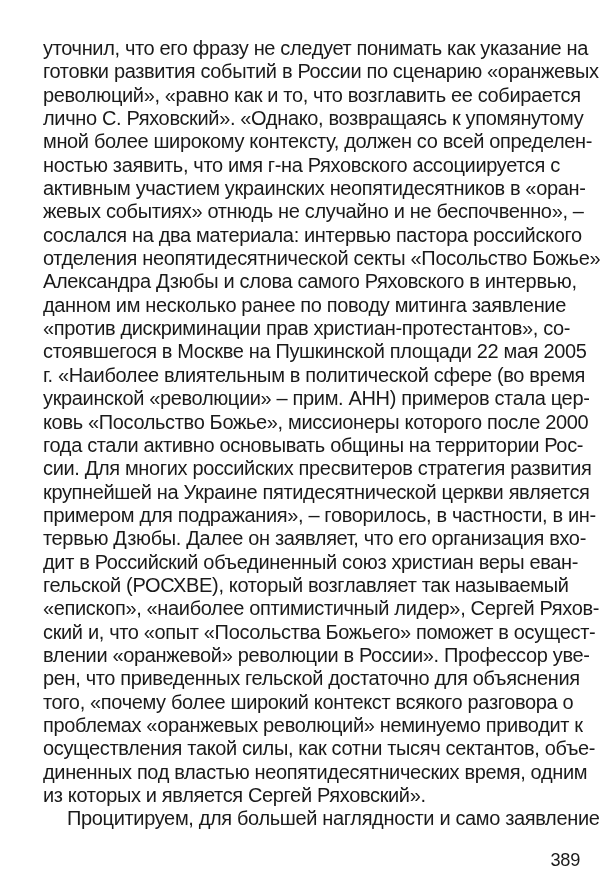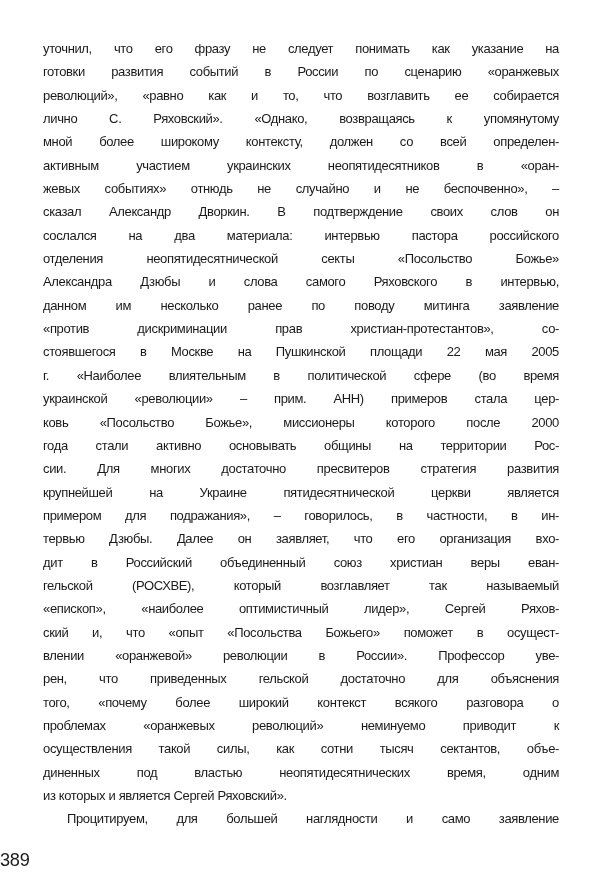--- a/index.html
+++ b/index.html
@@ -18,70 +18,70 @@
     .page {
       position: absolute;
       left: 43px;
       top: 37px;
       width: 516px;
     }
     .line {
       display: block;
       height: 23.35px;
       line-height: 23.35px;
-      font-size: 13px;
+      font-size: 20px;
       letter-spacing: -0.35px;
       word-spacing: 0px;
       text-align: justify;
       text-align-last: justify;
       white-space: nowrap;
       overflow: visible;
     }
     .line.last {
       text-align-last: left;
     }
     .line.indent {
       text-indent: 24px;
     }
     .page-number {
       position: absolute;
       left: 0;
       width: 580px;
       top: 848px;
-      text-align: left;
+      text-align: right;
       font-size: 18.2px;
       letter-spacing: -0.3px;
       line-height: 24px;
     }
   </style>
 </head>
 <body>
 
 <div class="page">
   <div id="para-container">
       <div>
         <div class="line">уточнил, что его фразу не следует понимать как указание на</div>
         <div class="line">готовки развития событий в России по сценарию «оранжевых</div>
         <div class="line">революций», «равно как и то, что возглавить ее собирается</div>
         <div class="line">лично С. Ряховский». «Однако, возвращаясь к упомянутому</div>
         <div class="line">мной более широкому контексту, должен со всей определен-</div>
+        <div class="line">ностью заявить, что имя г-на Ряховского ассоциируется с</div>
         <div class="line">активным участием украинских неопятидесятников в «оран-</div>
         <div class="line">жевых событиях» отнюдь не случайно и не беспочвенно», –</div>
-        <div class="line">сказал Александр Дворкин. В подтверждение своих слов он</div>
         <div class="line">сослался на два материала: интервью пастора российского</div>
         <div class="line">отделения неопятидесятнической секты «Посольство Божье»</div>
         <div class="line">Александра Дзюбы и слова самого Ряховского в интервью,</div>
         <div class="line">данном им несколько ранее по поводу митинга заявление</div>
         <div class="line">«против дискриминации прав христиан-протестантов», со-</div>
         <div class="line">стоявшегося в Москве на Пушкинской площади 22 мая 2005</div>
         <div class="line">г. «Наиболее влиятельным в политической сфере (во время</div>
         <div class="line">украинской «революции» – прим. АНН) примеров стала цер-</div>
         <div class="line">ковь «Посольство Божье», миссионеры которого после 2000</div>
         <div class="line">года стали активно основывать общины на территории Рос-</div>
-        <div class="line">сии. Для многих достаточно пресвитеров стратегия развития</div>
+        <div class="line">сии. Для многих российских пресвитеров стратегия развития</div>
         <div class="line">крупнейшей на Украине пятидесятнической церкви является</div>
         <div class="line">примером для подражания», – говорилось, в частности, в ин-</div>
         <div class="line">тервью Дзюбы. Далее он заявляет, что его организация вхо-</div>
         <div class="line">дит в Российский объединенный союз христиан веры еван-</div>
         <div class="line">гельской (РОСХВЕ), который возглавляет так называемый</div>
         <div class="line">«епископ», «наиболее оптимистичный лидер», Сергей Ряхов-</div>
         <div class="line">ский и, что «опыт «Посольства Божьего» поможет в осущест-</div>
         <div class="line">влении «оранжевой» революции в России». Профессор уве-</div>
         <div class="line">рен, что приведенных гельской достаточно для объяснения</div>
         <div class="line">того, «почему более широкий контекст всякого разговора о</div>

